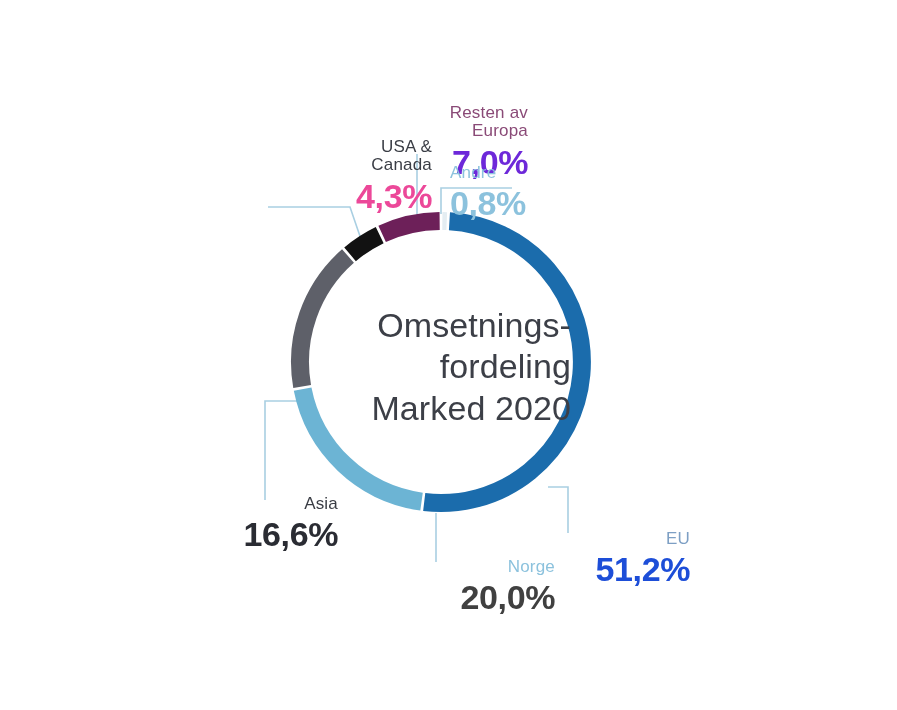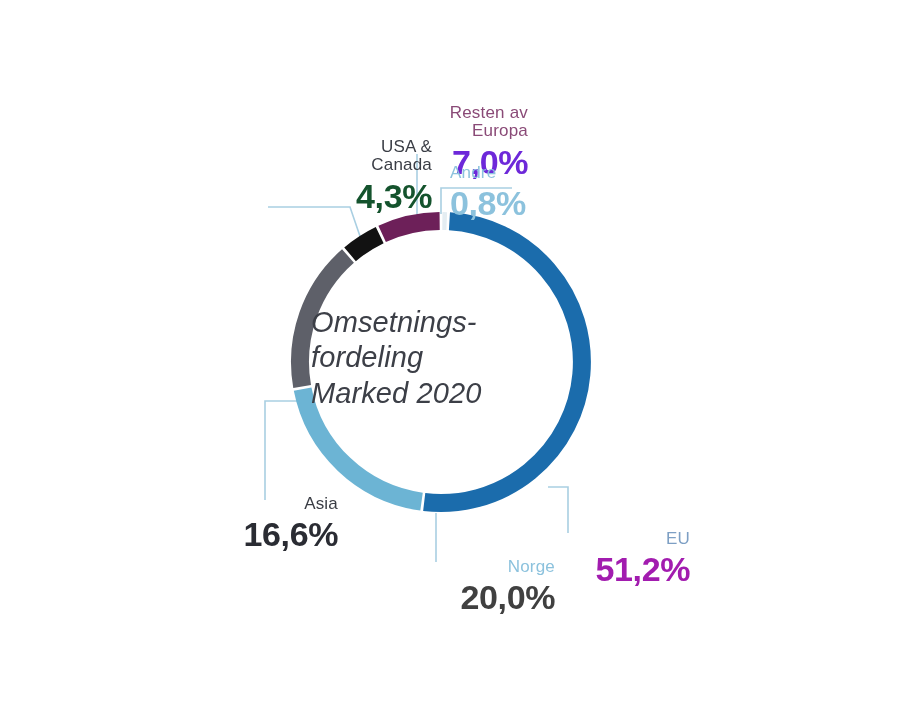--- a/index.html
+++ b/index.html
@@ -53,28 +53,27 @@
   #label-andre  { left: 450px; top: 164px; width: 220px; text-align: left; }
   #label-eu     { left: 470px; top: 530px; width: 220px; }
   #label-norge  { left: 345px; top: 558px; width: 210px; }
   #label-asia   { left: 128px; top: 495px; width: 210px; }
 
   #center-text {
     position: absolute;
     left: 311px;
     top: 305px;
     width: 260px;
-    text-align: left;
+    text-align: right;
     color: #3c3f47;
-    font-size: 29px;
+    font-size: 34px;
     font-weight: 400;
     line-height: 1.22;
     letter-spacing: 0.1px;
     user-select: none;
-    font-style: italic;
   }
   #center-text div { white-space: nowrap; }
 </style>
 </head>
 <body>
 
 <div id="stage">
 
   <svg id="chart-svg" viewBox="0 0 897 710">
 
@@ -109,31 +108,31 @@
       <span>Europa</span>
     </div>
     <div class="label-value" style="color: #6d28d9;">7,0%</div>
   </div>
 
   <div class="label-group" id="label-usa">
     <div class="label-name" style="color: rgb(58, 61, 69);">
       <span>USA &amp;</span><br>
       <span>Canada</span>
     </div>
-    <div class="label-value" style="color: #14532d;">4,3%</div>
+    <div class="label-value" style="color: #ec4899;">4,3%</div>
   </div>
 
   <div class="label-group" id="label-andre">
     <div class="label-name" style="color: rgb(140, 194, 221);">Andre</div>
     <div class="label-value" style="color: rgb(140, 194, 221);">0,8%</div>
   </div>
 
   <div class="label-group" id="label-eu">
     <div class="label-name" style="color: rgb(125, 159, 196);">EU</div>
-    <div class="label-value" style="color: #a21caf;">51,2%</div>
+    <div class="label-value" style="color: #1d4ed8;">51,2%</div>
   </div>
 
   <div class="label-group" id="label-norge">
     <div class="label-name" style="color: rgb(140, 194, 221);">Norge</div>
     <div class="label-value" style="color: #404040;">20,0%</div>
   </div>
 
   <div class="label-group" id="label-asia">
     <div class="label-name" style="color: rgb(58, 61, 69);">Asia</div>
     <div class="label-value" style="color: rgb(42, 44, 51);">16,6%</div>

